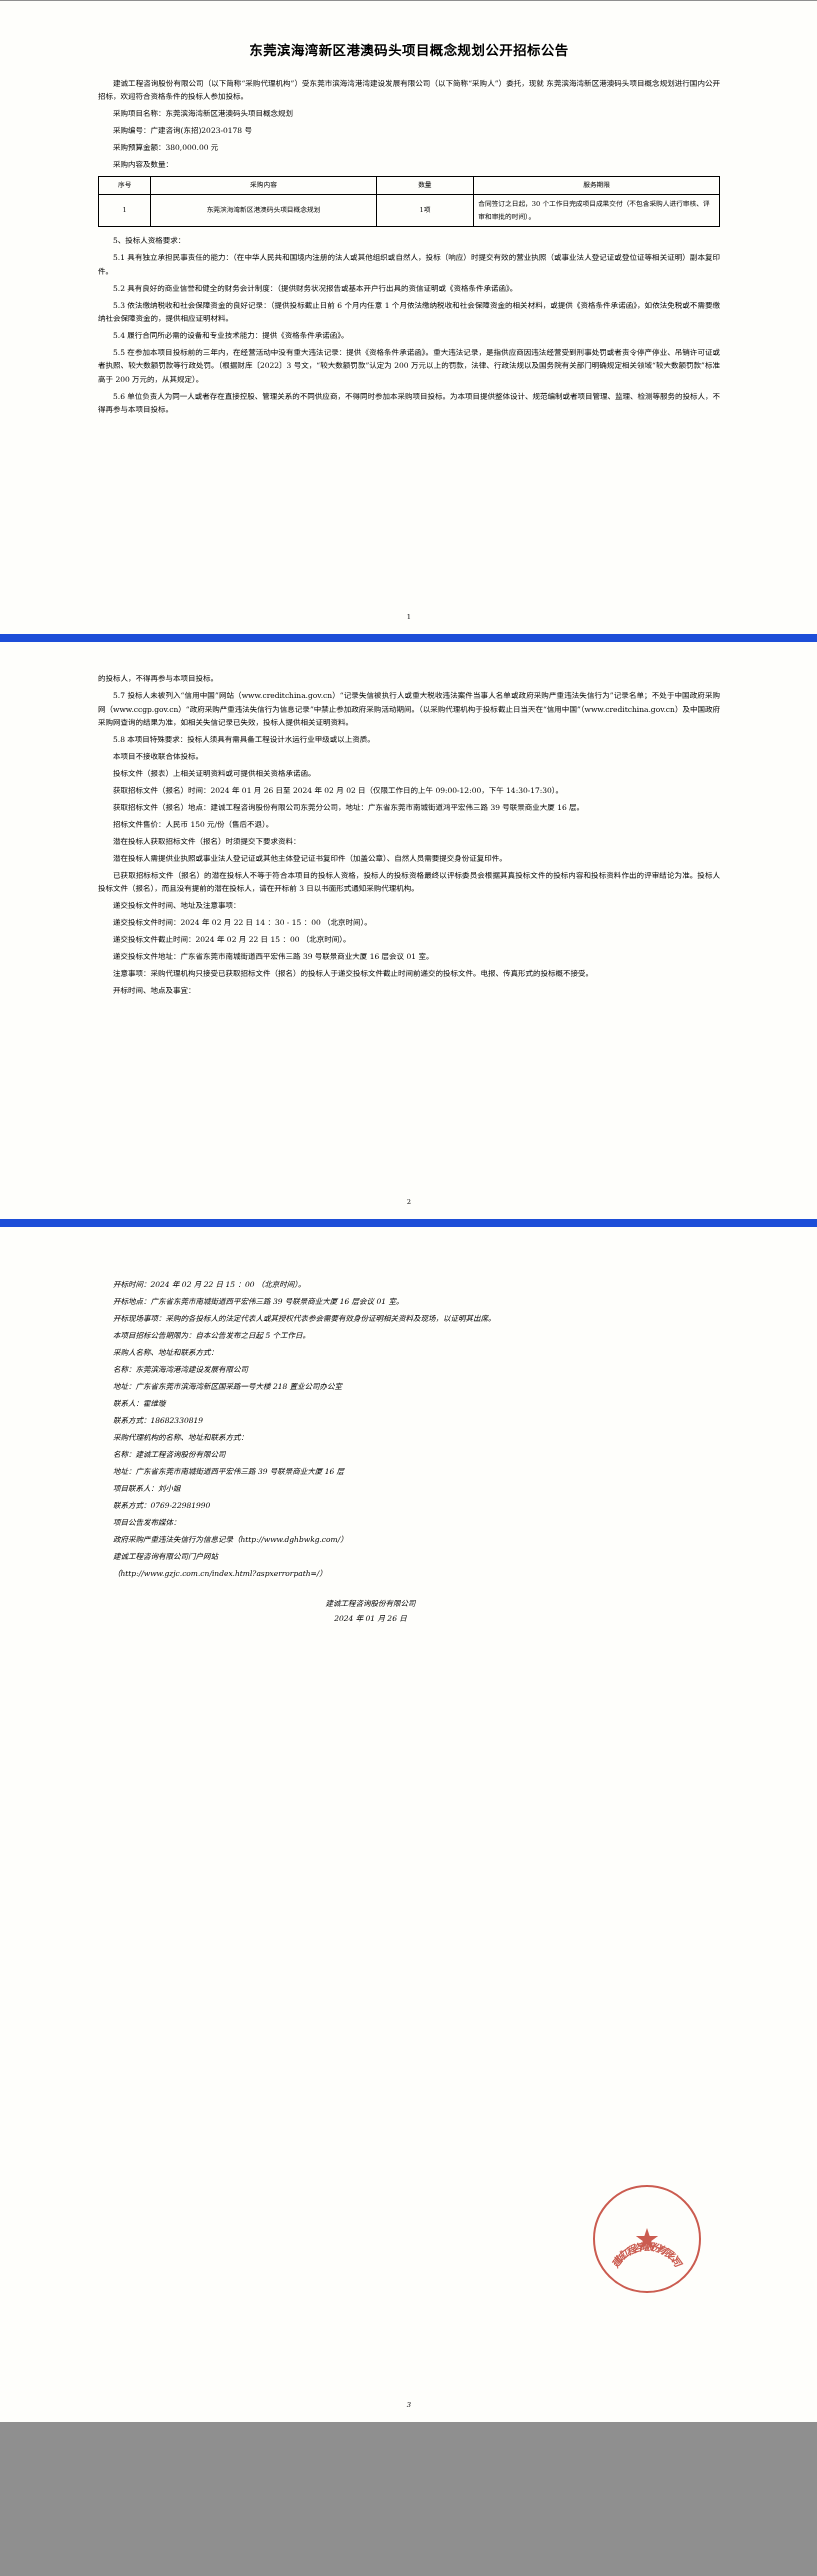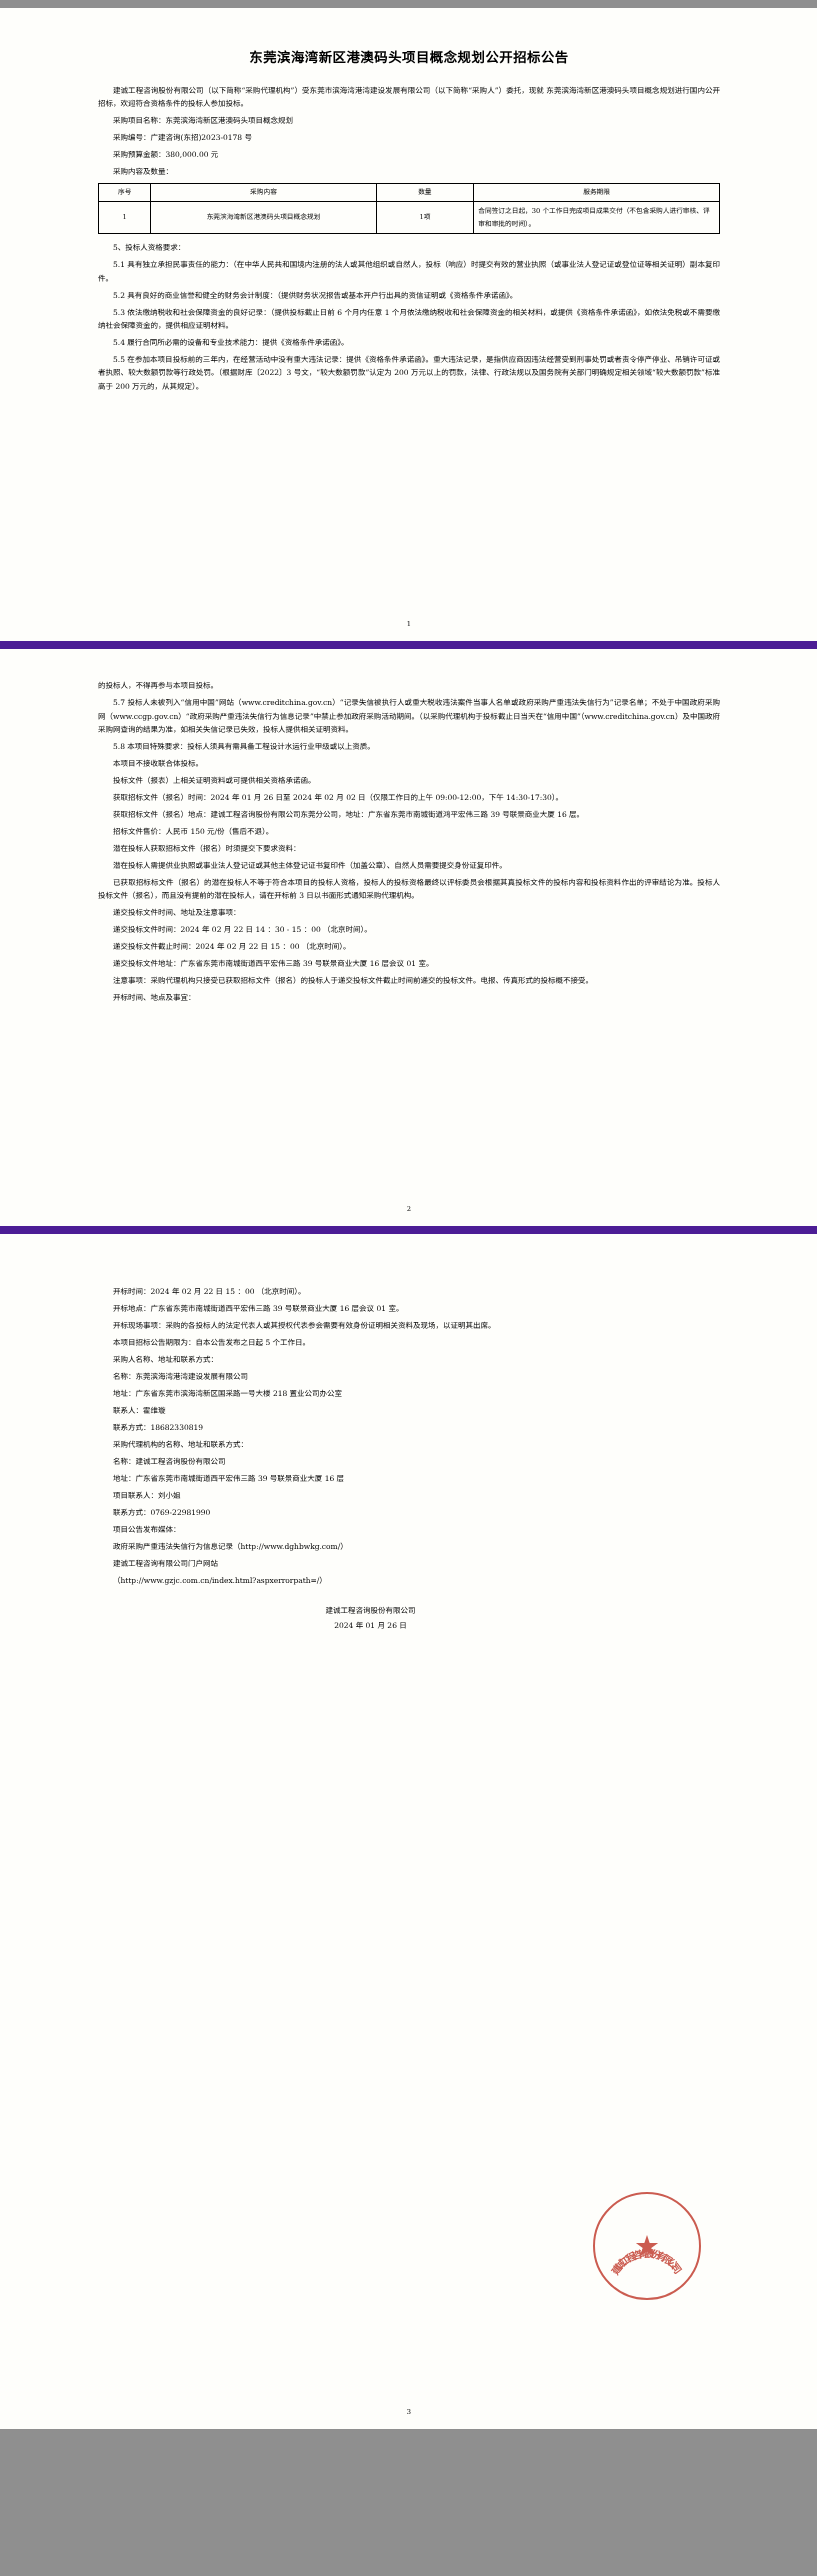--- a/index.html
+++ b/index.html
@@ -1,21 +1,21 @@
 <!DOCTYPE html>
 <html lang="zh-CN" style="font-size:8.2px"><head>
 <meta charset="utf-8">
 <title>招标公告</title>
 <style>
   html,body{margin:0;padding:0;background:#8f8f8f;}
   body{font-family:"DejaVu Sans","Liberation Sans",sans-serif;}
   .doc{
     width:818px;
-    margin:8px auto;
-    background:#4c1d95;
+    margin:1px auto;
+    background:#1d4ed8;
   }
   .page{
     background:#fefefb;
     width:818px;
     box-sizing:border-box;
     position:relative;
     padding:30px 98px 20.6px 98px;
     margin-bottom:8.2px;
   }
   .page.p1{height:633px;}
@@ -148,20 +148,21 @@
         </tr>
       </tbody>
     </table>
 
     <p class="para ind2">5、投标人资格要求：</p>
     <p class="para ind2">5.1 具有独立承担民事责任的能力：（在中华人民共和国境内注册的法人或其他组织或自然人，投标（响应）时提交有效的营业执照（或事业法人登记证或登位证等相关证明）副本复印件。</p>
     <p class="para ind2">5.2 具有良好的商业信誉和健全的财务会计制度：（提供财务状况报告或基本开户行出具的资信证明或《资格条件承诺函》。</p>
     <p class="para ind2">5.3 依法缴纳税收和社会保障资金的良好记录：（提供投标截止日前 6 个月内任意 1 个月依法缴纳税收和社会保障资金的相关材料，或提供《资格条件承诺函》，如依法免税或不需要缴纳社会保障资金的，提供相应证明材料。</p>
     <p class="para ind2">5.4 履行合同所必需的设备和专业技术能力：提供《资格条件承诺函》。</p>
     <p class="para ind2">5.5 在参加本项目投标前的三年内，在经营活动中没有重大违法记录：提供《资格条件承诺函》。重大违法记录，是指供应商因违法经营受到刑事处罚或者责令停产停业、吊销许可证或者执照、较大数额罚款等行政处罚。（根据财库〔2022〕3 号文，“较大数额罚款”认定为 200 万元以上的罚款，法律、行政法规以及国务院有关部门明确规定相关领域“较大数额罚款”标准高于 200 万元的，从其规定）。</p>
+    <p class="para ind2">5.6 单位负责人为同一人或者存在直接控股、管理关系的不同供应商，不得同时参加本采购项目投标。为本项目提供整体设计、规范编制或者项目管理、监理、检测等服务的投标人，不得再参与本项目投标。</p>
 
     <div class="pagenum">1</div>
   </div>
 
   <div class="page p2">
     <p class="para noind">的投标人，不得再参与本项目投标。</p>
     <p class="para ind2">5.7 投标人未被列入“信用中国”网站（www.creditchina.gov.cn）“记录失信被执行人或重大税收违法案件当事人名单或政府采购严重违法失信行为”记录名单；不处于中国政府采购网（www.ccgp.gov.cn）“政府采购严重违法失信行为信息记录”中禁止参加政府采购活动期间。（以采购代理机构于投标截止日当天在“信用中国”（www.creditchina.gov.cn）及中国政府采购网查询的结果为准，如相关失信记录已失效，投标人提供相关证明资料。</p>
     <p class="para ind2">5.8 本项目特殊要求：投标人须具有需具备工程设计水运行业甲级或以上资质。</p>
 
     <p class="para ind2">本项目不接收联合体投标。</p>
@@ -175,21 +176,21 @@
     <p class="para ind2">递交投标文件时间、地址及注意事项：</p>
     <p class="para ind2">递交投标文件时间：2024 年 02 月 22 日 14 ：30 - 15 ：00 （北京时间）。</p>
     <p class="para ind2">递交投标文件截止时间：2024 年 02 月 22 日 15 ：00 （北京时间）。</p>
     <p class="para ind2">递交投标文件地址：广东省东莞市南城街道西平宏伟三路 39 号联景商业大厦 16 层会议 01 室。</p>
     <p class="para ind2">注意事项：采购代理机构只接受已获取招标文件（报名）的投标人于递交投标文件截止时间前递交的投标文件。电报、传真形式的投标概不接受。</p>
     <p class="para ind2">开标时间、地点及事宜：</p>
 
     <div class="pagenum">2</div>
   </div>
 
-  <div class="page p3" style="height:1195px;">
+  <div class="page p3" style="height:1195px;font-style:italic;">
     <div style="height:20.6px"></div>
     <p class="para ind2">开标时间：2024 年 02 月 22 日 15 ：00 （北京时间）。</p>
     <p class="para ind2">开标地点：广东省东莞市南城街道西平宏伟三路 39 号联景商业大厦 16 层会议 01 室。</p>
     <p class="para ind2">开标现场事项：采购的各投标人的法定代表人或其授权代表参会需要有效身份证明相关资料及现场，以证明其出席。</p>
     <p class="para ind2">本项目招标公告期限为：自本公告发布之日起 5 个工作日。</p>
     <p class="para ind2">采购人名称、地址和联系方式：</p>
     <p class="para ind2">名称：东莞滨海湾港湾建设发展有限公司</p>
     <p class="para ind2">地址：广东省东莞市滨海湾新区国采路一号大楼 218 置业公司办公室</p>
     <p class="para ind2">联系人：霍维璇</p>
     <p class="para ind2">联系方式：18682330819</p>

